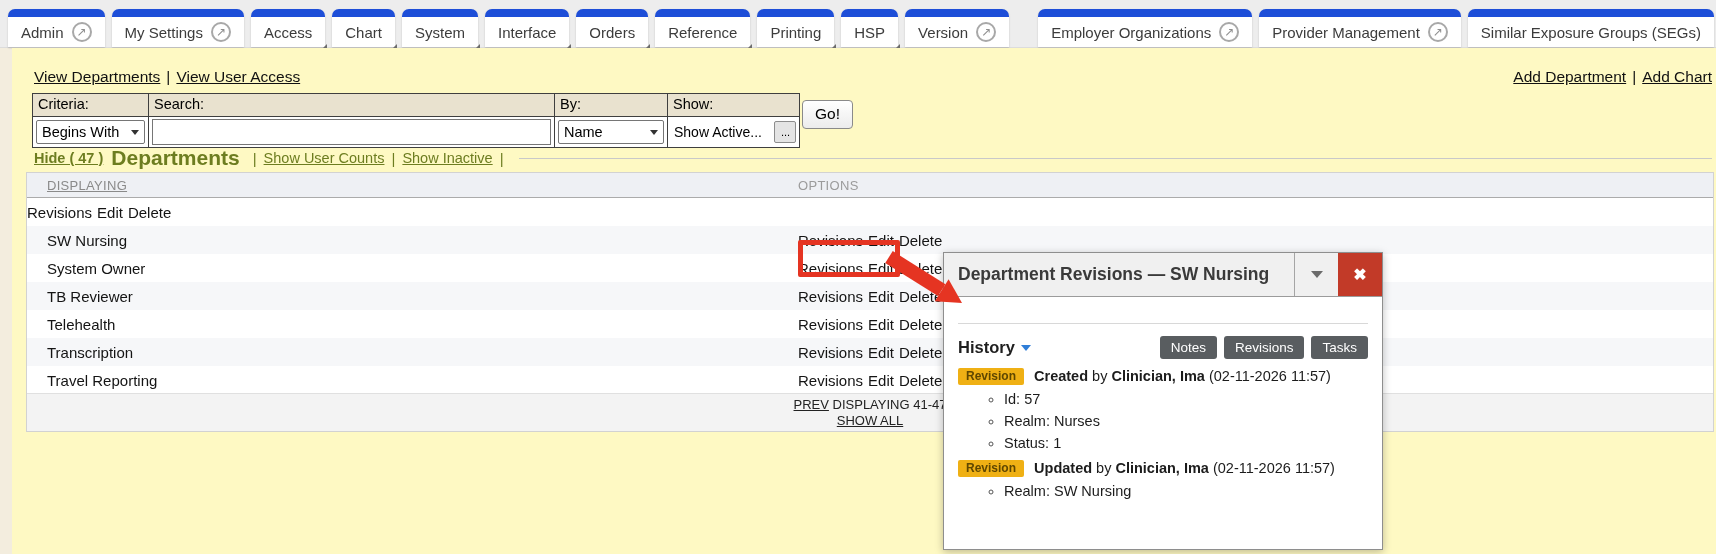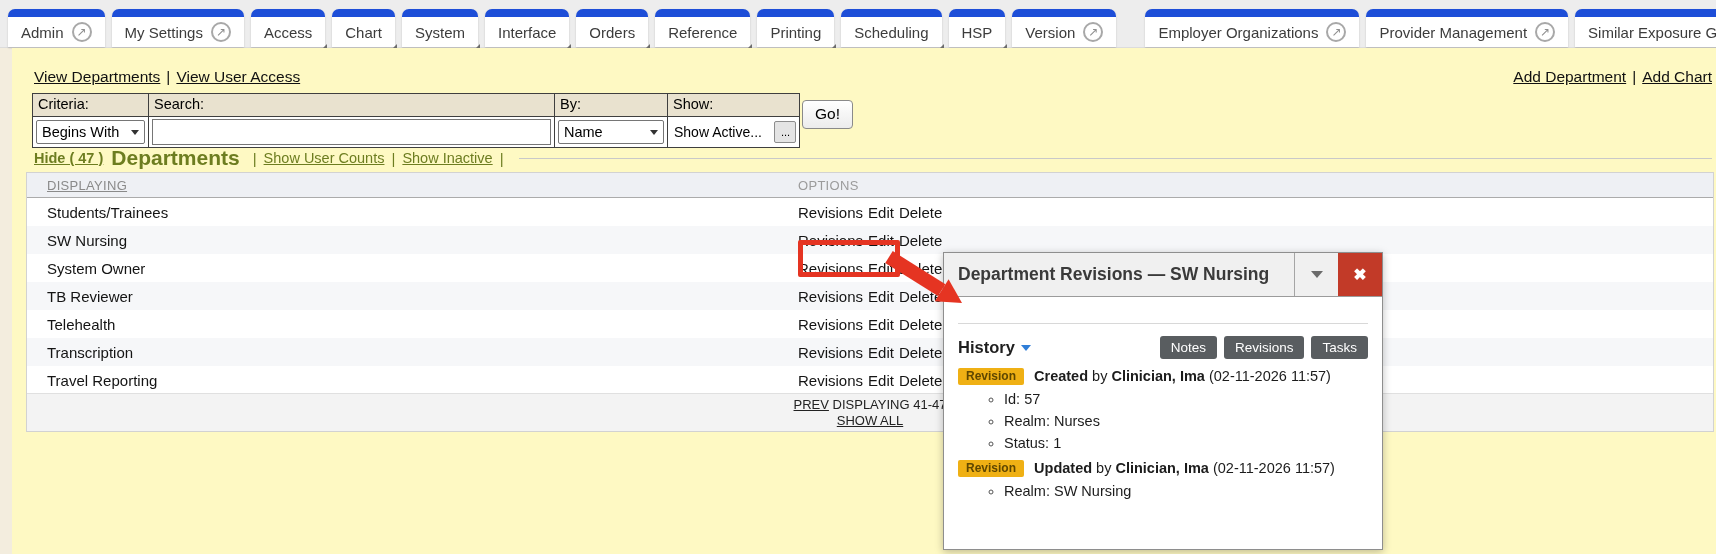--- a/index.html
+++ b/index.html
@@ -191,24 +191,20 @@
     </div>
     <div class="tab">
       <span>Reference</span>
       <span class="corner-icon"></span>
     </div>
     <div class="tab">
       <span>Printing</span>
       <span class="corner-icon"></span>
     </div>
     <div class="tab">
-      <span>Scheduling</span>
-      <span class="corner-icon"></span>
-    </div>
-    <div class="tab">
       <span>HSP</span>
       <span class="corner-icon"></span>
     </div>
     <div class="tab">
       <span>Version</span>
       <span class="ext-icon">↗</span>
     </div>
     <div class="tab gap">
       <span>Employer Organizations</span>
       <span class="ext-icon">↗</span>
@@ -272,21 +268,20 @@
     <span class="sec-line"></span>
   </div>
 
   <div class="panel">
     <div class="thead">
       <span class="th-dept">DISPLAYING</span>
       <span class="th-opts">OPTIONS</span>
     </div>
     <div id="table-body">
         <div class="row">
-          <span class="cell-dept">Students/Trainees</span>
           <span class="cell-opts">
             <span class="opt-link">Revisions</span>
             <span class="opt-link">Edit</span>
             <span class="opt-link">Delete</span>
           </span>
         </div>
         <div class="row alt">
           <span class="cell-dept">SW Nursing</span>
           <span class="cell-opts">
             <span class="opt-link">Revisions</span>

